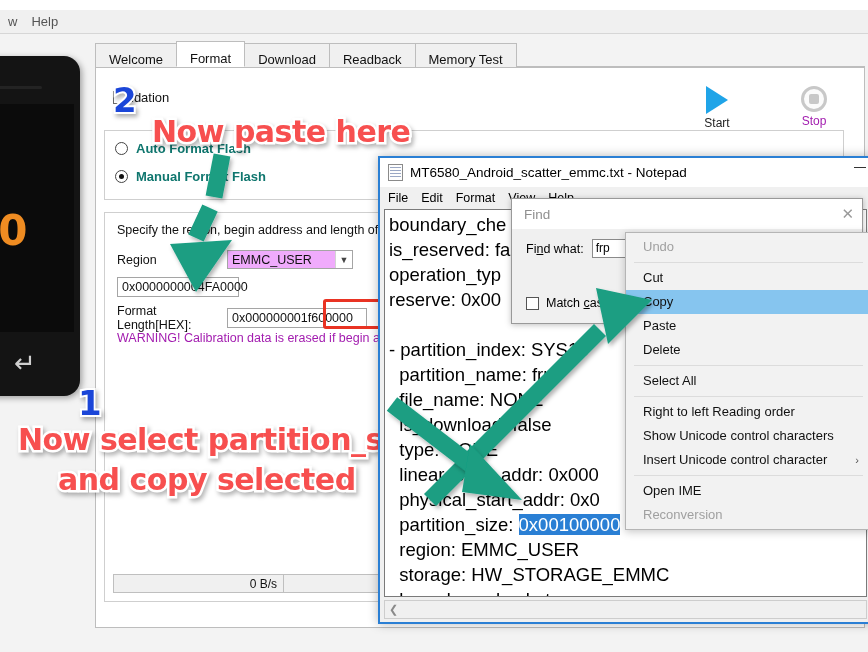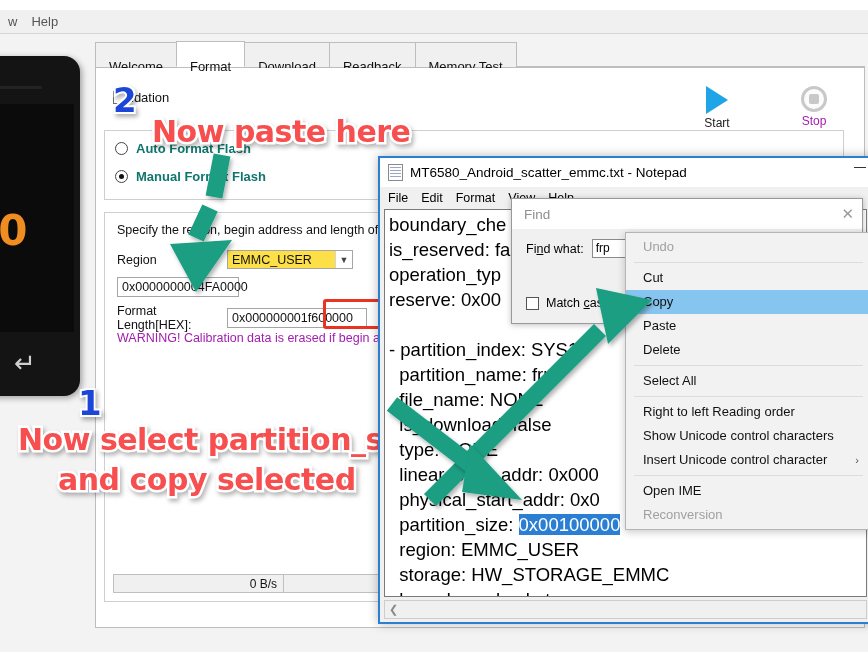--- a/index.html
+++ b/index.html
@@ -51,21 +51,21 @@
     color:#cfcfcf; font-size:26px; line-height:30px; text-align:center;
   }
 
   
   .tabs-wrap { position:absolute; left:95px; top:8px; width:770px; }
   .tabstrip {
     display:flex; align-items:flex-end; height:26px;
     border-bottom:1px solid #bdbdbd;
   }
   .tab {
-    height:24px; line-height:24px; padding:12px 13px;
+    height:24px; line-height:24px; padding:4px 13px;
     font-size:13px; color:#111; background:#f0f0f0;
     border:1px solid #bdbdbd; border-bottom:none;
     margin-right:-1px; cursor:default;
   }
   .tab.active {
     background:#ffffff; height:26px; line-height:25px;
     position:relative; z-index:3; border-bottom:1px solid #ffffff;
     font-weight:normal;
   }
   .tab-filler { flex:1; border-bottom:1px solid #bdbdbd; }
@@ -128,21 +128,21 @@
     position:absolute; left:8px; top:144px; width:740px; height:390px;
     border:1px solid #cfcfcf; background:#fff;
   }
   .hint { position:absolute; left:12px; top:10px; font-size:12.5px; color:#111; }
   .frow { position:absolute; left:12px; display:flex; align-items:center; font-size:12.5px; color:#111;}
   .frow .flabel { width:110px; }
   #row-region { top:37px; }
   #row-begin  { top:64px; }
   #row-length { top:91px; }
   .sel-box {
-    width:126px; height:19px; border:1px solid #a5a5a5; background:#fde047;
+    width:126px; height:19px; border:1px solid #a5a5a5; background:#f0abfc;
     display:flex; align-items:center; font-size:12.5px; padding-left:4px;
     position:relative;
   }
   .sel-arrow {
     position:absolute; right:0; top:0; width:17px; height:17px;
     border-left:1px solid #d4d4d4; background:#fff;
     display:flex;align-items:center;justify-content:center;
     font-size:9px; color:#444;
   }
   .tin {

